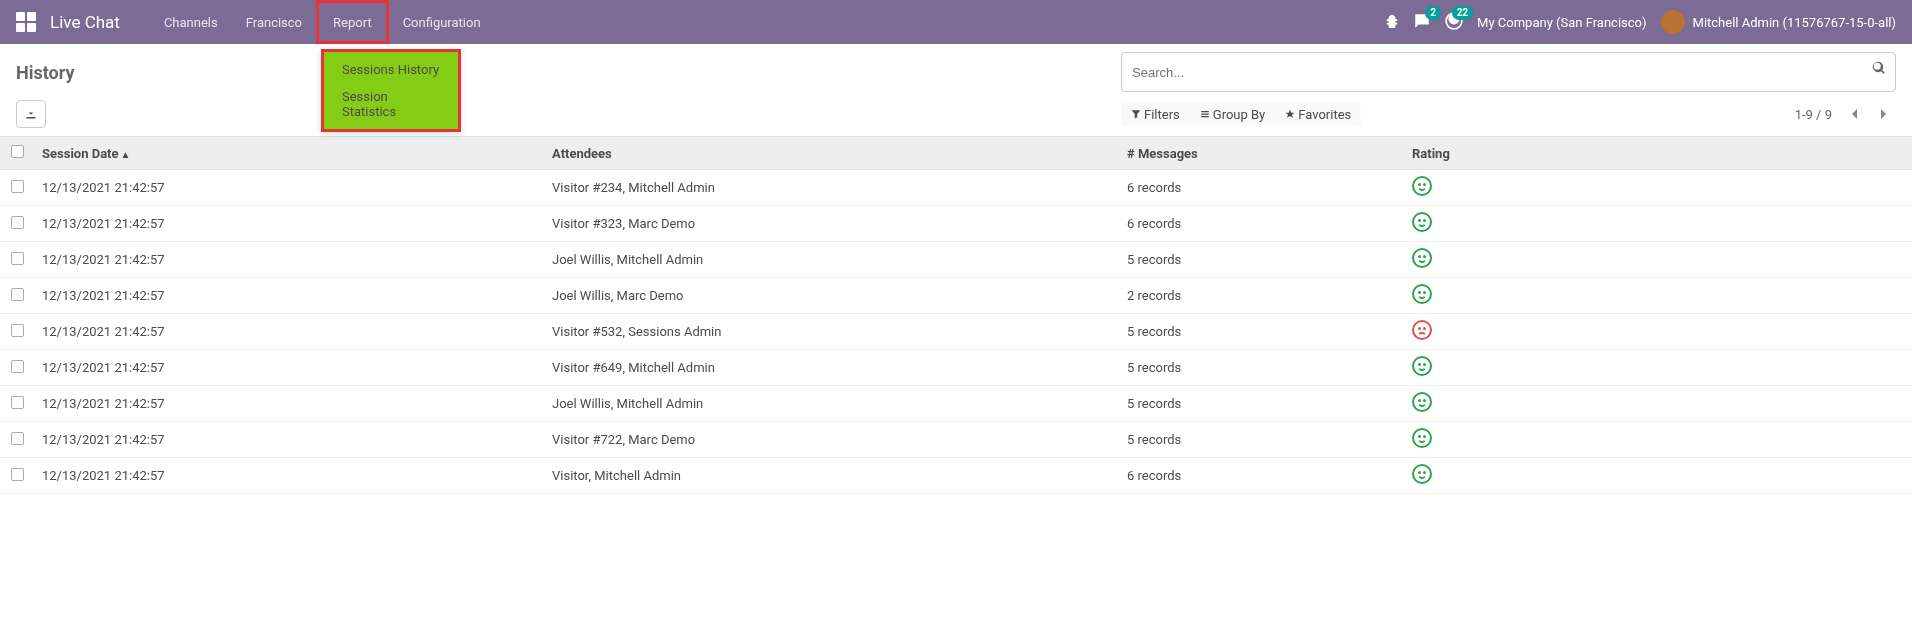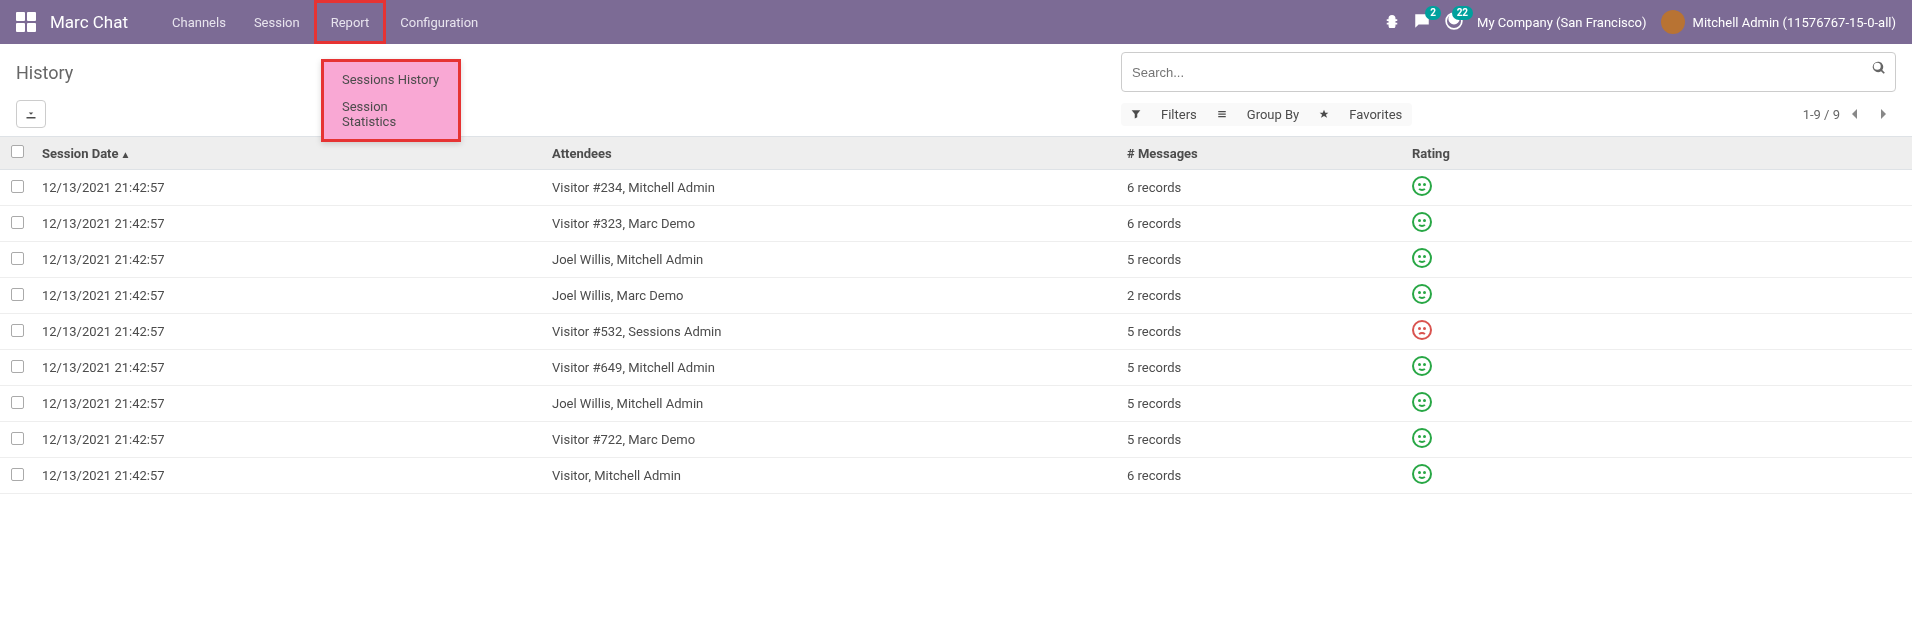--- a/index.html
+++ b/index.html
@@ -16,35 +16,35 @@
     .nav-spacer { flex: 1; }
     .nav-right { display: flex; align-items: center; gap: 14px; }
     .nav-icon { cursor: pointer; position: relative; }
     .nav-icon svg { fill: #fff; }
     .badge { position: absolute; top: -6px; right: -10px; background: #00a09d; color: #fff; font-size: 10px; font-weight: bold; padding: 1px 5px; border-radius: 9px; line-height: 1.2; }
     .nav-company { font-size: 13px; cursor: pointer; }
     .nav-user { display: flex; align-items: center; gap: 8px; cursor: pointer; font-size: 13px; }
     .avatar { width: 24px; height: 24px; border-radius: 50%; background: #b87333; display: inline-block; }
     
     
-    .dropdown { position: absolute; top: 59px; left: 321px; width: 140px; background: #f9a8d4; border: 1px solid #ccc; box-shadow: 0 2px 6px rgba(0,0,0,0.15); z-index: 100; }
+    .dropdown { position: absolute; top: 49px; left: 321px; width: 140px; background: #84cc16; border: 1px solid #ccc; box-shadow: 0 2px 6px rgba(0,0,0,0.15); z-index: 100; }
     .dropdown-item { padding: 6px 18px; font-size: 13px; color: #4c4c4c; cursor: pointer; }
     .dropdown-item.hover { background: #f0f0f0; }
     .dropdown-wrap { border: 3px solid #e63333; padding: 4px 0; }
     
     
     .control-panel { padding: 8px 16px; border-bottom: 1px solid #dee2e6; }
     .cp-top { display: flex; align-items: center; margin-bottom: 8px; }
-    .page-title { font-size: 18px; color: #666; font-weight: 400; }
+    .page-title { font-size: 18px; color: #666; font-weight: 700; }
     .cp-search { margin-left: auto; width: 775px; position: relative; }
     .search-input { width: 100%; height: 40px; border: 1px solid #ccc; border-radius: 4px; padding: 4px 34px 4px 10px; font-size: 13px; }
     .search-icon-btn { position: absolute; right: 0; top: 0; height: 32px; width: 34px; display:flex; align-items:center; justify-content:center; cursor:pointer; }
     .btn-export { border: 1px solid #ccc; background: #fff; border-radius: 4px; width: 30px; height: 28px; display:flex; align-items:center; justify-content:center; cursor:pointer; }
-    .tool-btn { cursor:pointer; color:#4c4c4c; font-size:13px; display:flex; align-items:center; gap:20px; }
-    .pager { display:flex; align-items:center; gap:2px; color:#666; font-size:13px; }
+    .tool-btn { cursor:pointer; color:#4c4c4c; font-size:13px; display:flex; align-items:center; gap:3px; }
+    .pager { display:flex; align-items:center; gap:10px; color:#666; font-size:13px; }
     .pager-arrows { display:flex; gap:2px; }
     .pager-arrow { width:26px; height:26px; display:flex; align-items:center; justify-content:center; cursor:pointer; }
     
     .cp-row2 { display:flex; align-items:center; }
     .cp-row2-left { display:flex; }
     .cp-row2-center { margin-left: auto; width:775px; display:flex; align-items:center; }
     .search-opts { display:flex; gap:20px; background:#f9f9f9; padding:4px 10px; border-radius:4px; }
     
     
     .list-table { width: 100%; border-collapse: collapse; }
@@ -71,24 +71,24 @@
 </head>
 <body>
 
 <div class="navbar">
   <div class="nav-apps">
       <div></div>
       <div></div>
       <div></div>
       <div></div>
     </div>
-  <div class="nav-title">Marc Chat</div>
+  <div class="nav-title">Live Chat</div>
   <div class="nav-menu">
     <div class="nav-item">Channels</div>
-    <div class="nav-item">Session</div>
+    <div class="nav-item">Francisco</div>
     <div class="nav-item highlight-red">Report</div>
     <div class="nav-item">Configuration</div>
   </div>
   <div class="nav-spacer"></div>
   <div class="nav-right">
     <div class="nav-icon">
       <svg width="14" height="14" viewBox="0 0 16 16">
           <path d="M8 1a4 4 0 00-4 4v1H2v2h2v2H2v2h2v1a4 4 0 008 0v-1h2v-2h-2V8h2V6h-2V5a4 4 0 00-4-4z"></path>
         </svg>
     </div>

